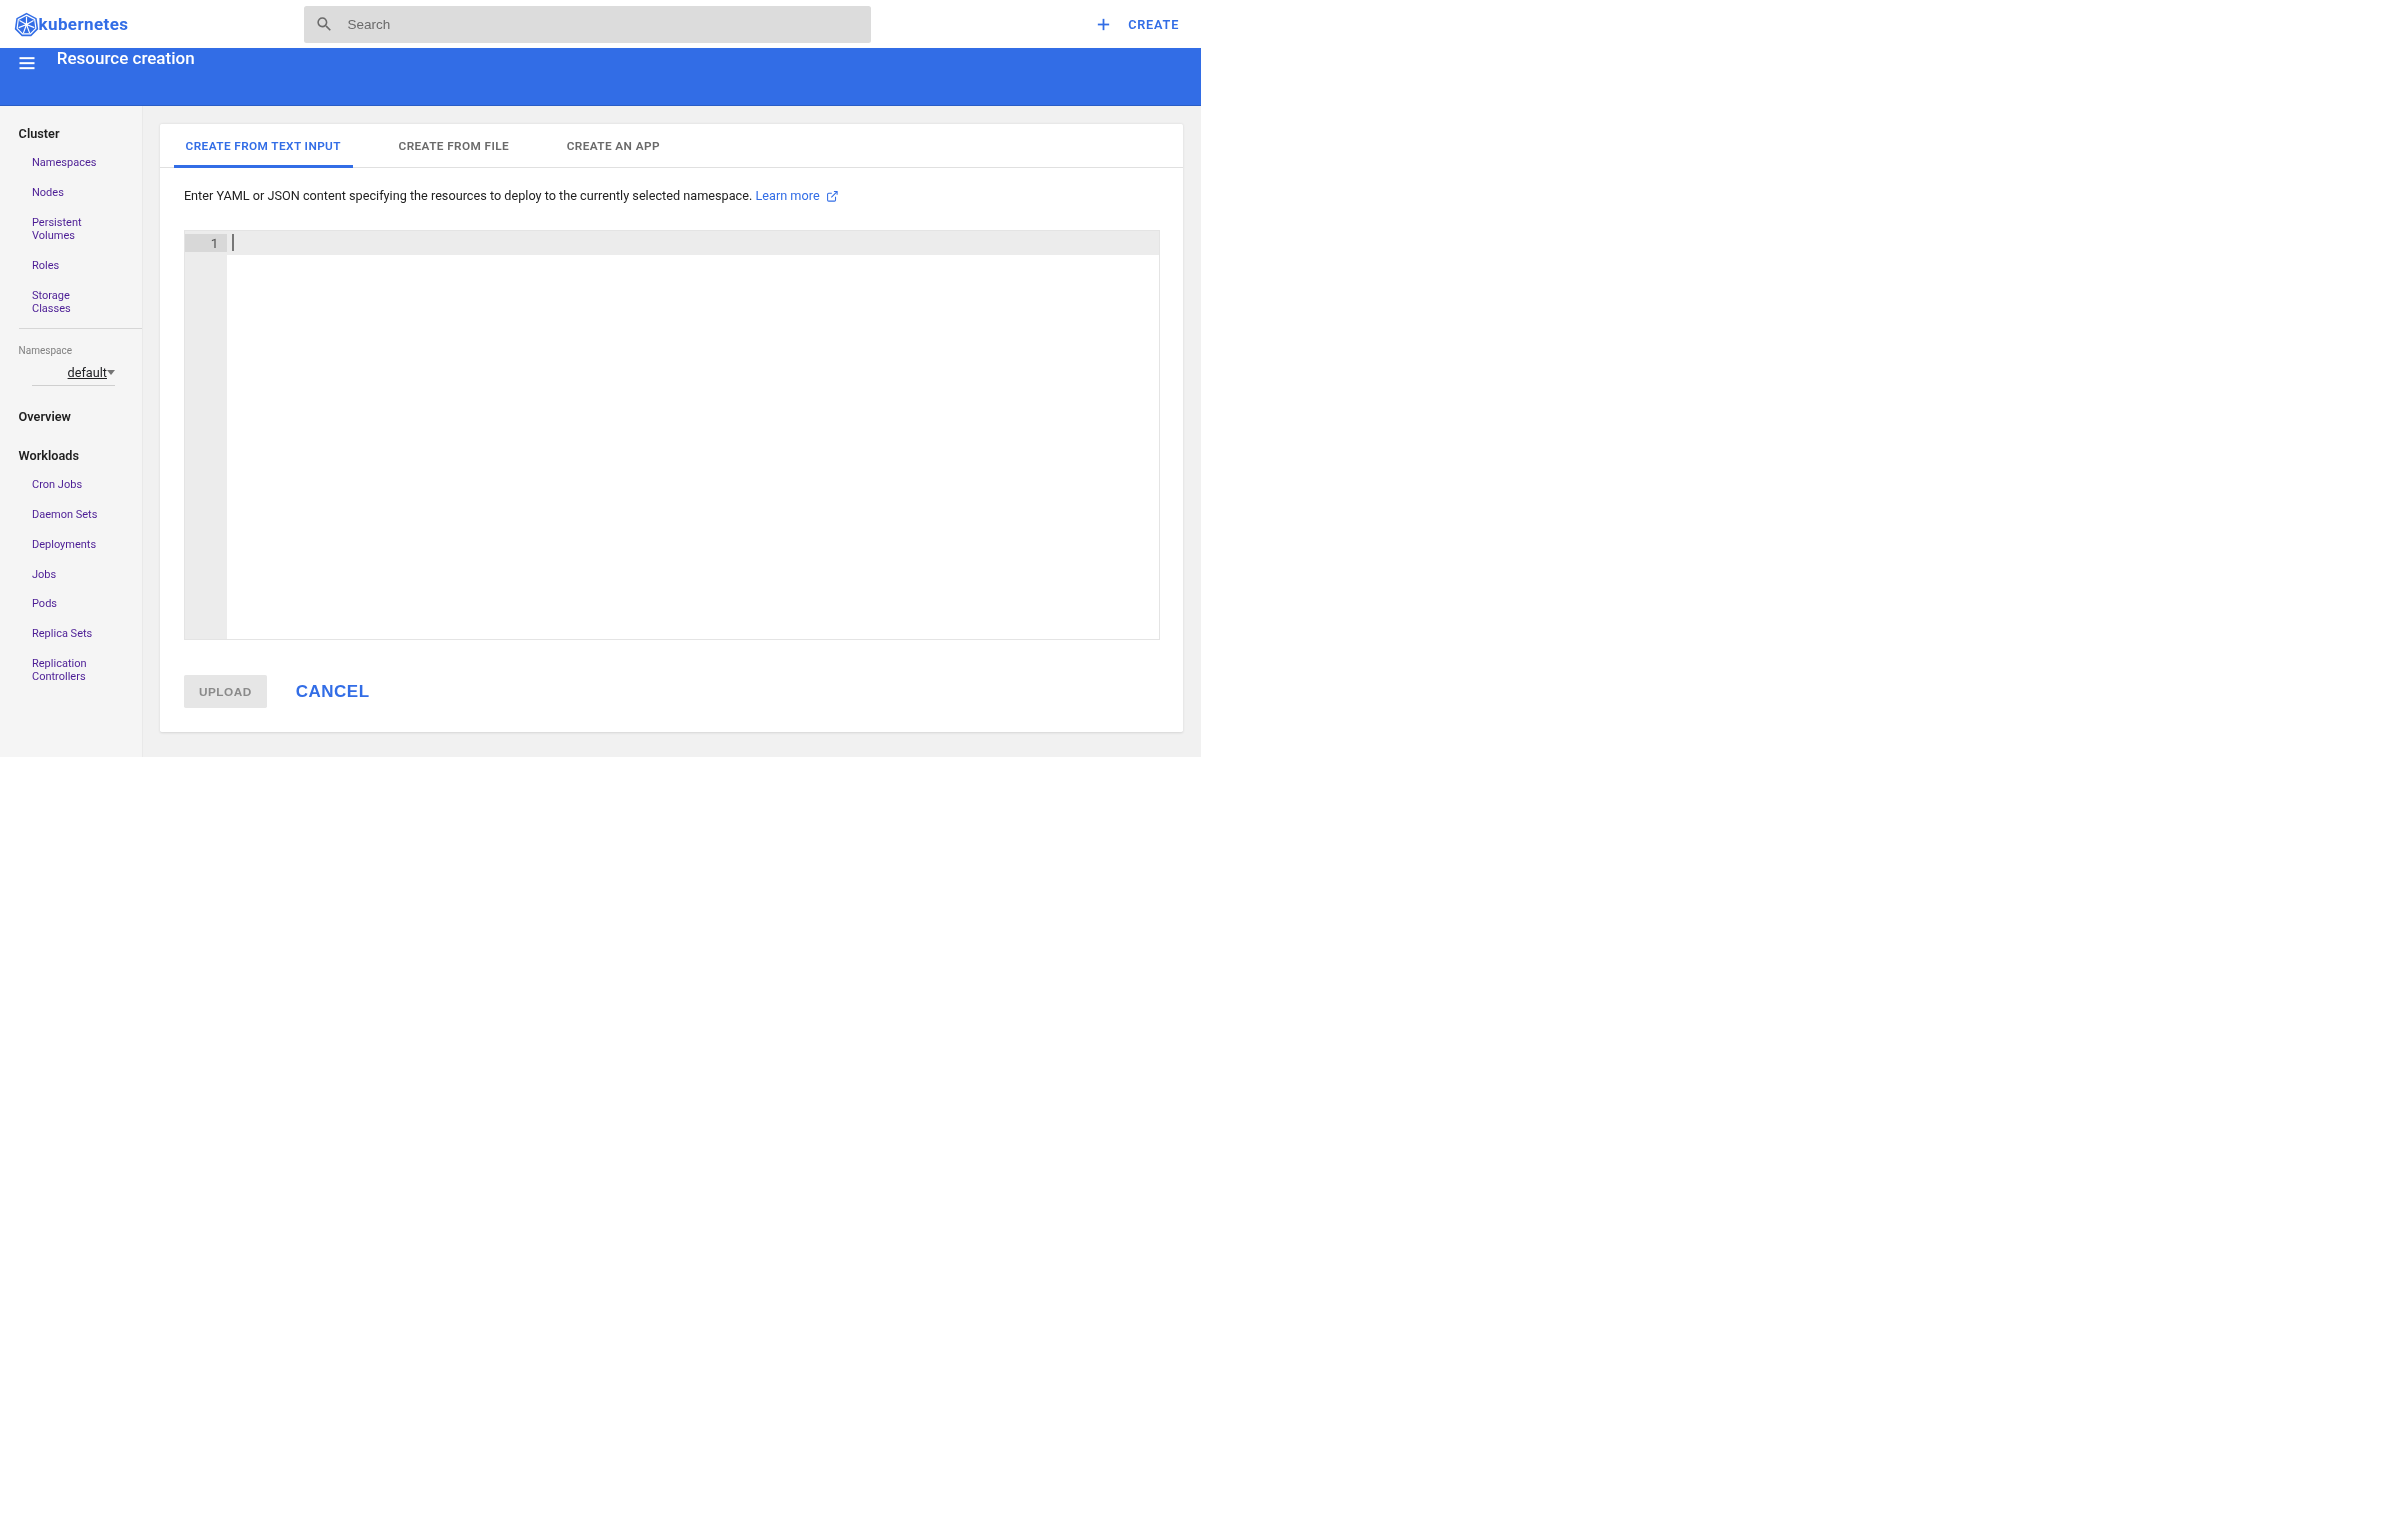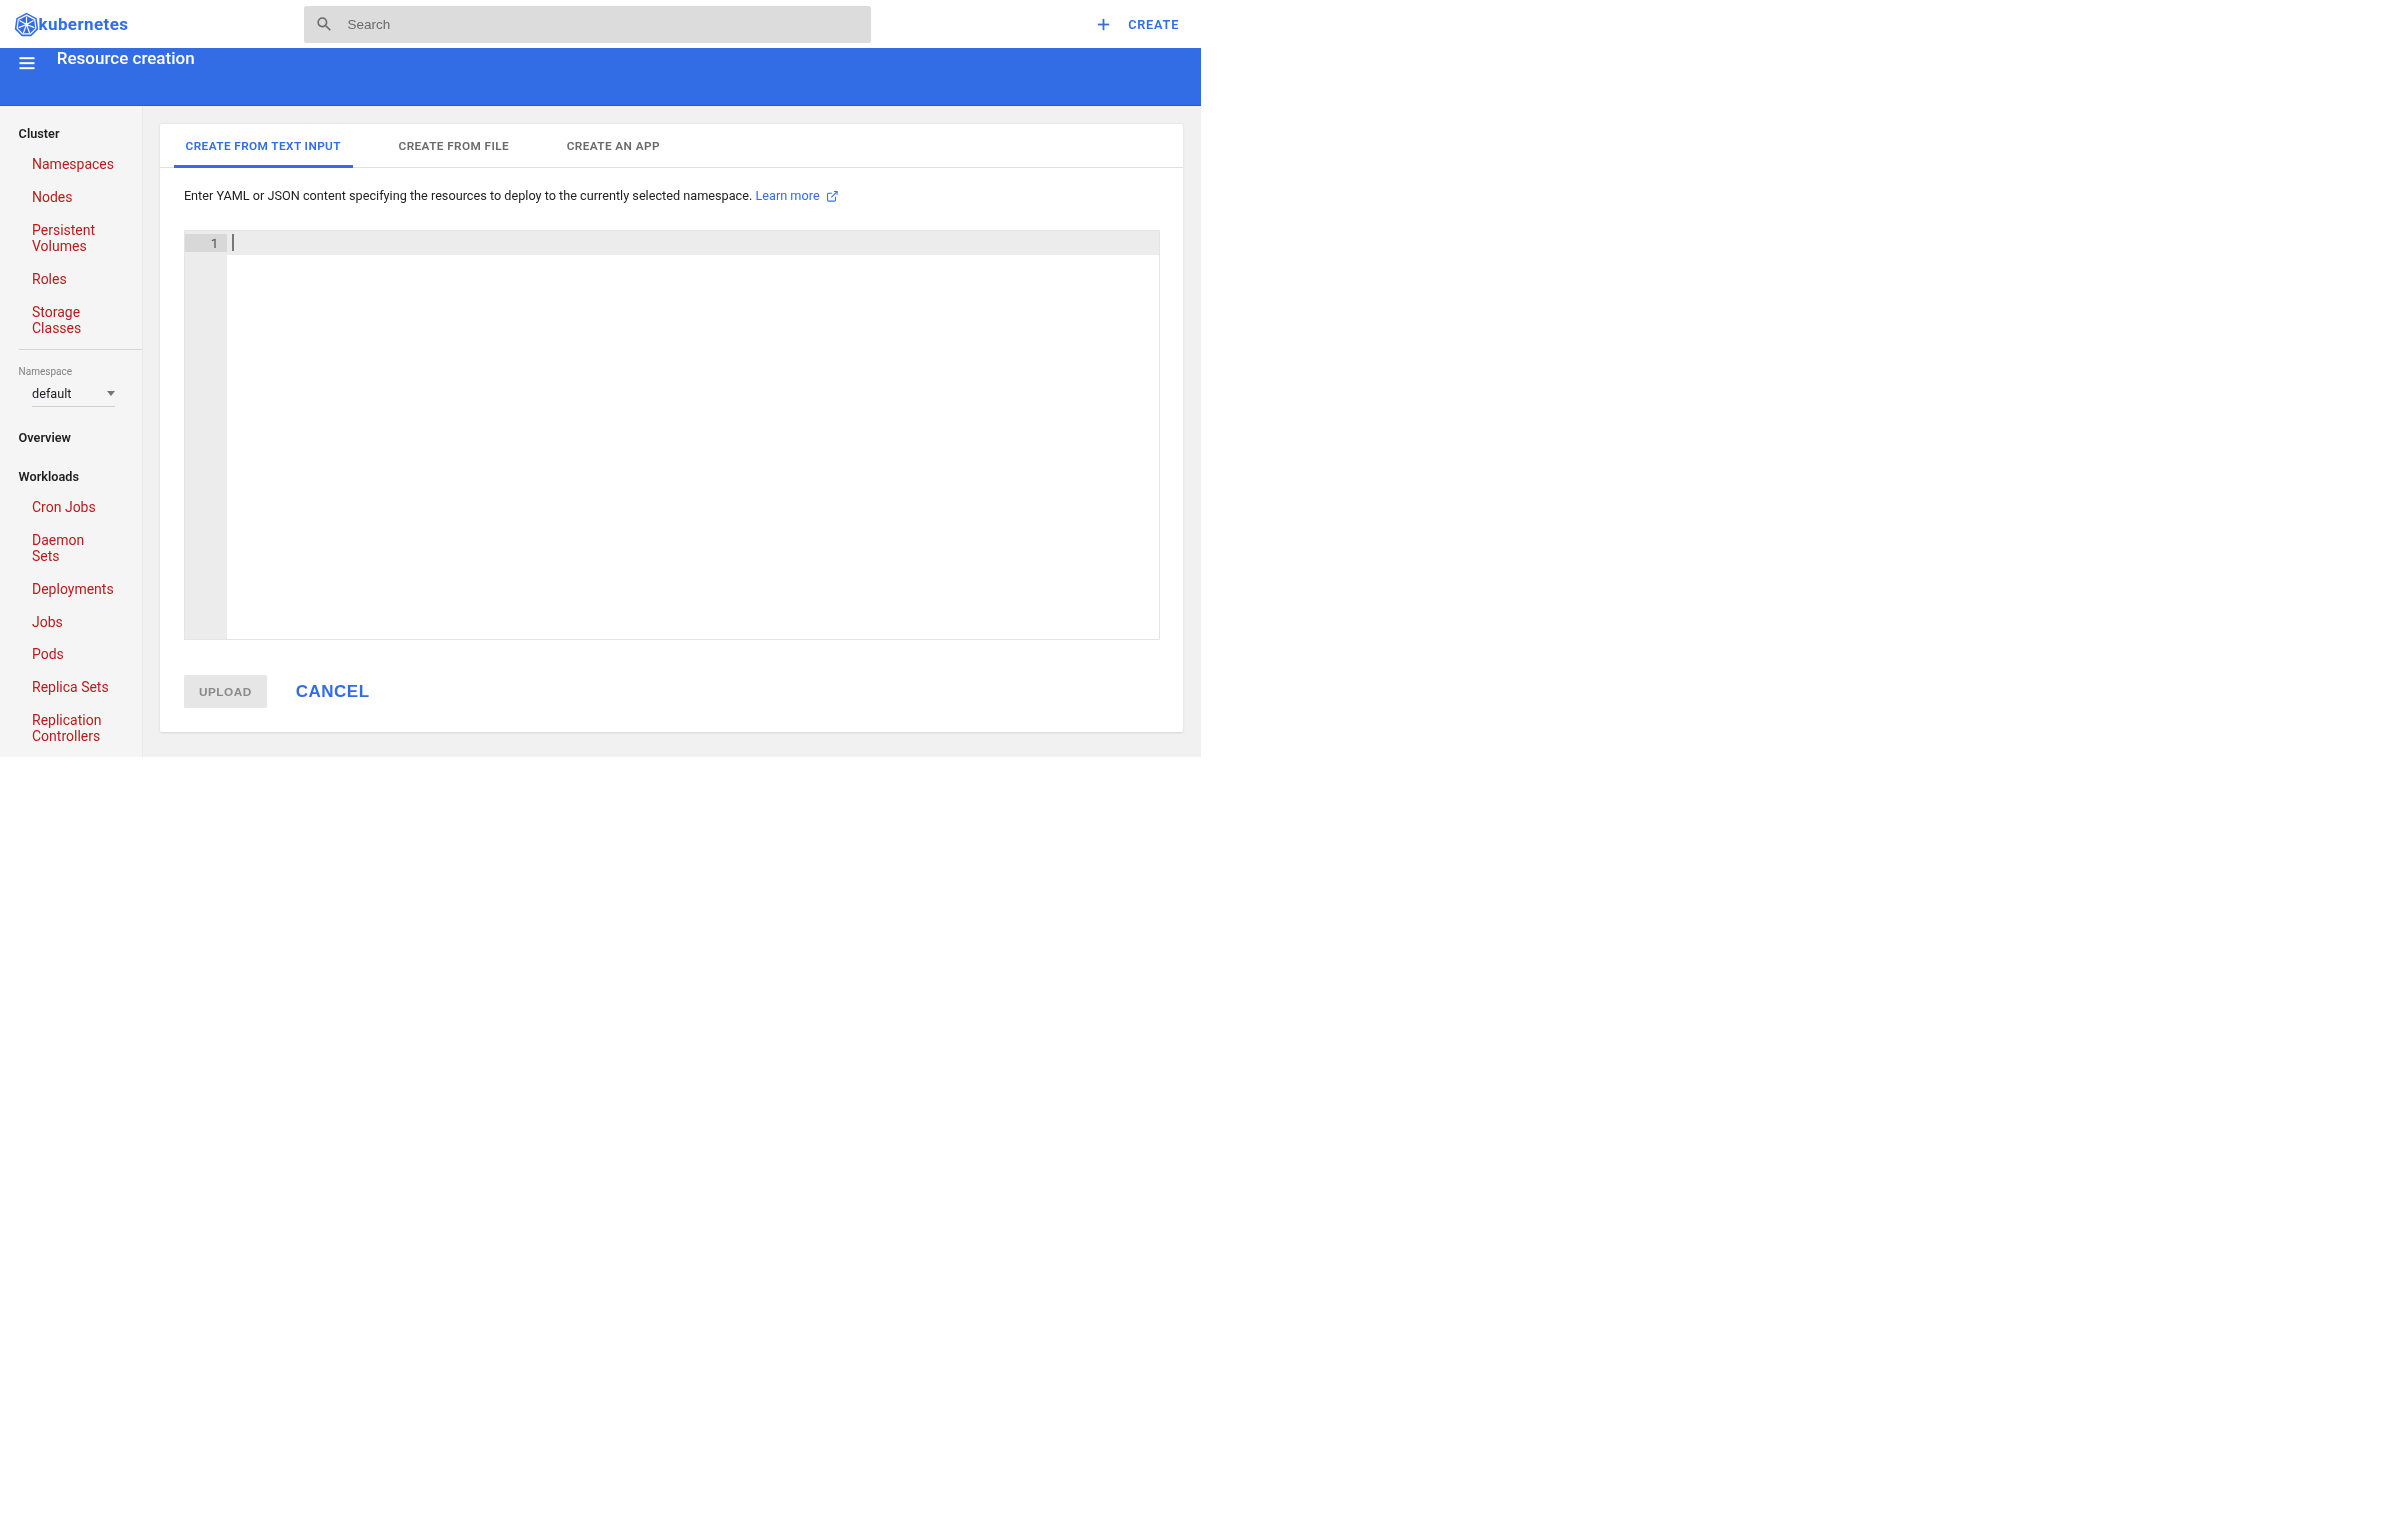--- a/index.html
+++ b/index.html
@@ -111,45 +111,46 @@
     padding-top: 11.8px;
     overflow-y: auto;
   }
   .sb-section-title {
     font-weight: 600;
     font-size: 12.7px;
     padding: 8.4px 18.6px 6.8px;
     color: #1f1f1f;
   }
   .sb-item {
-    font-size: 14px;
+    font-size: 11px;
     padding: 8.4px 32px;
-    color: #b91c1c;
+    color: #4c1d95;
     cursor: pointer;
   }
   .sb-divider {
     height: 0.8px;
     background: #d6d6d6;
     margin: 5px 0 5px 18.6px;
     width: 203px;
   }
   .sb-ns-label {
     font-size: 10px;
     color: #808080;
     padding: 11.8px 18.6px 3.4px;
   }
   .sb-ns-select {
     display: flex;
     align-items: center;
-    justify-content: space-between;
+    justify-content: flex-end;
     margin: 0 18.6px 3.4px 32px;
     width: 83px;
     padding: 5px 0;
     border-bottom: 0.8px solid #cfcfcf;
     cursor: pointer;
+    text-decoration: underline;
   }
   .sb-ns-value { font-size: 12.7px; }
   .caret-down {
     width: 0; height: 0;
     border-left: 4.2px solid transparent;
     border-right: 4.2px solid transparent;
     border-top: 5px solid #757575;
   }
 
   

